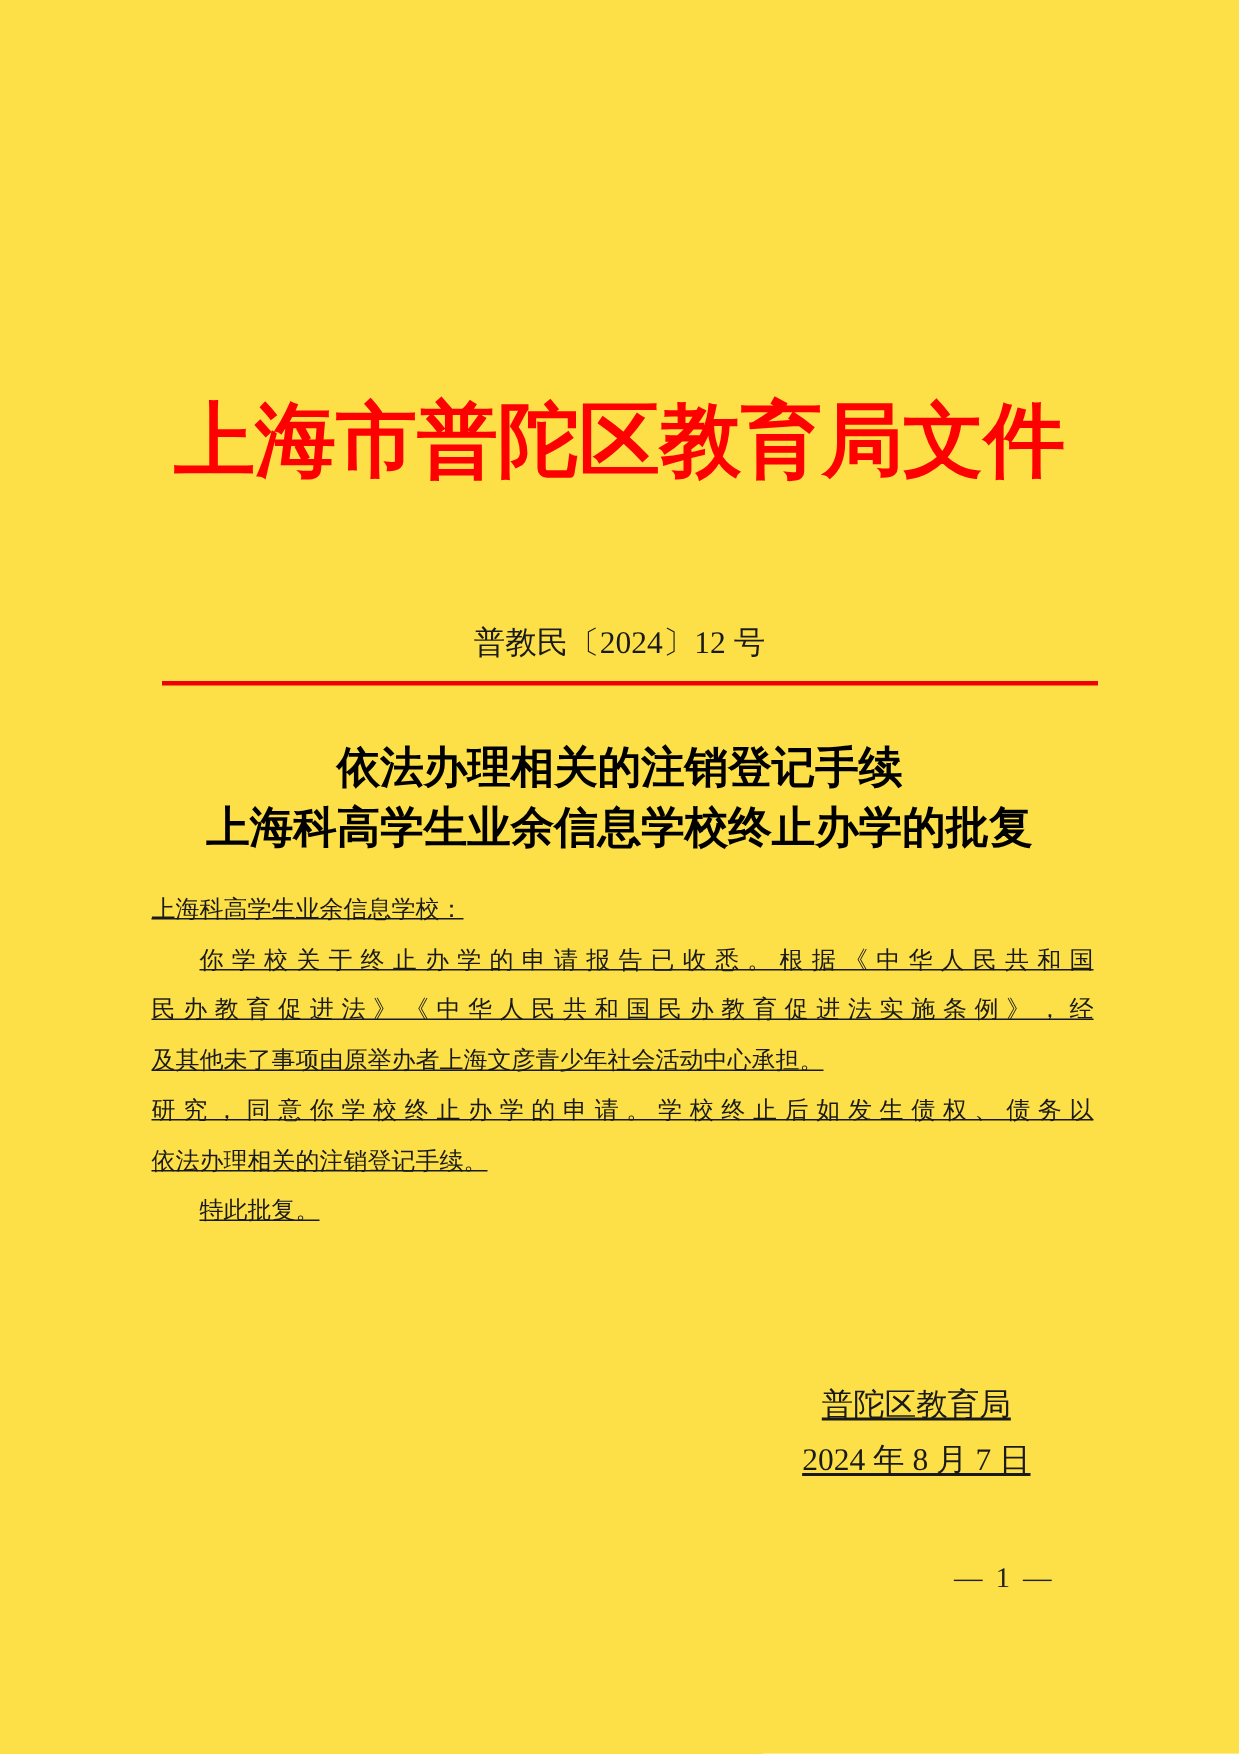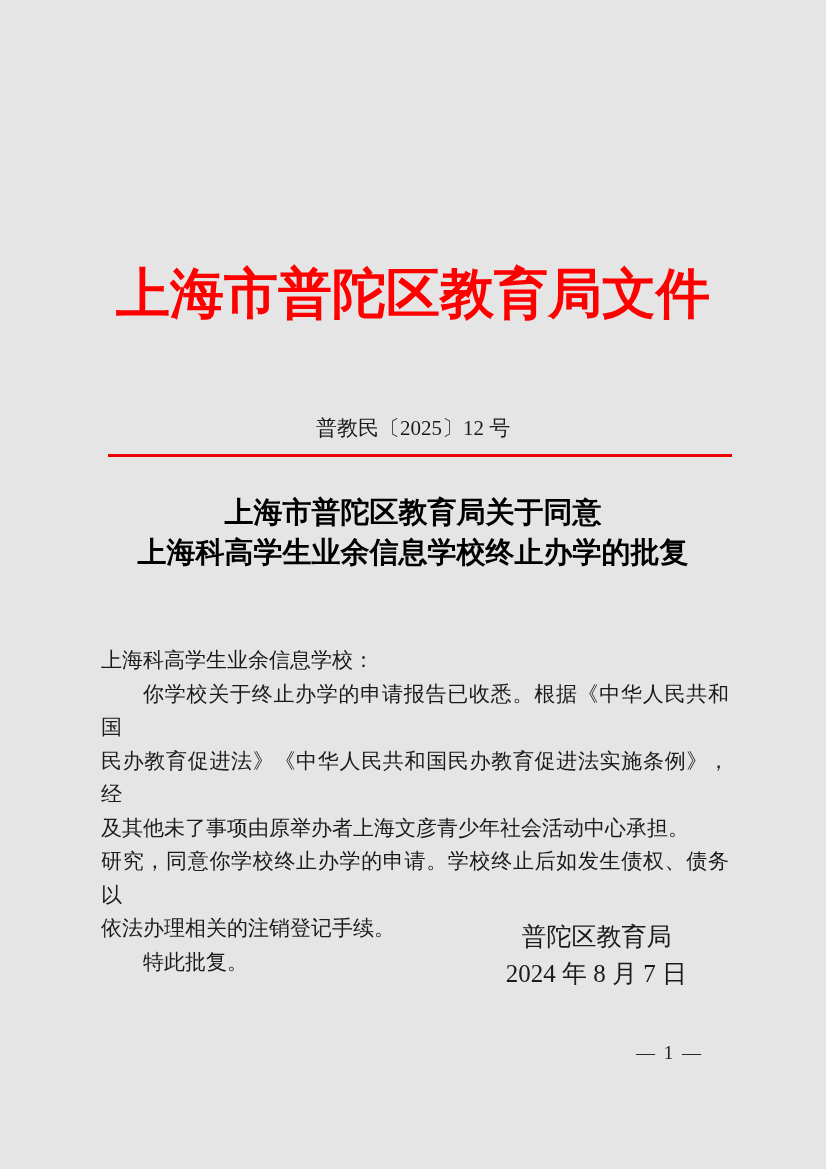--- a/index.html
+++ b/index.html
@@ -11,21 +11,21 @@
     width: 826px;
     height: 1169px;
     position: relative;
     overflow: hidden;
     font-family: "Liberation Serif", "DejaVu Serif", serif;
     color: #1a1a1a;
   }
   .page {
     position: absolute;
     inset: 0;
-    background: #e5e5e5;
+    background: #fde047;
   }
   .red-header {
     position: absolute;
     top: 262px;
     left: 0;
     width: 100%;
     text-align: center;
     font-size: 54px;
     line-height: 64px;
     font-weight: bold;
@@ -58,73 +58,75 @@
     left: 0;
     width: 100%;
     text-align: center;
     font-size: 29px;
     line-height: 40px;
     font-weight: bold;
     color: #000000;
   }
   .doc-body {
     position: absolute;
-    top: 644px;
+    top: 590px;
     left: 101px;
     width: 628px;
-    font-size: 21px;
+    font-size: 16px;
     line-height: 33.5px;
     color: #1a1a1a;
+    text-decoration: underline;
   }
   .doc-body .line {
     width: 100%;
     white-space: nowrap;
   }
   .doc-body .line.fill {
     white-space: normal;
     text-align: justify;
     text-align-last: justify;
   }
   .doc-body .line.indent {
     text-indent: 2em;
   }
   .signature {
     position: absolute;
     top: 918px;
     right: 139px;
     text-align: center;
-    font-size: 25px;
+    font-size: 21px;
     line-height: 37px;
     color: #1a1a1a;
     white-space: nowrap;
+    text-decoration: underline;
   }
   .page-number {
     position: absolute;
     top: 1040px;
     right: 123px;
     font-size: 19px;
     line-height: 26px;
     letter-spacing: 2px;
     color: #222222;
     white-space: nowrap;
   }
 </style>
 </head>
 <body>
 
 <div class="page">
 
   <div class="red-header">上海市普陀区教育局文件</div>
 
-  <div class="doc-number">普教民〔2025〕12 号</div>
+  <div class="doc-number">普教民〔2024〕12 号</div>
 
   <div class="red-rule"></div>
 
   <div class="doc-title">
-    <div>上海市普陀区教育局关于同意</div>
+    <div>依法办理相关的注销登记手续</div>
     <div>上海科高学生业余信息学校终止办学的批复</div>
   </div>
 
   <div class="doc-body">
     <div class="line">上海科高学生业余信息学校：</div>
     <div class="line fill indent">你学校关于终止办学的申请报告已收悉。根据《中华人民共和国</div>
     <div class="line fill">民办教育促进法》《中华人民共和国民办教育促进法实施条例》，经</div>
     <div class="line">及其他未了事项由原举办者上海文彦青少年社会活动中心承担。</div>
     <div class="line fill">研究，同意你学校终止办学的申请。学校终止后如发生债权、债务以</div>
     <div class="line">依法办理相关的注销登记手续。</div>

